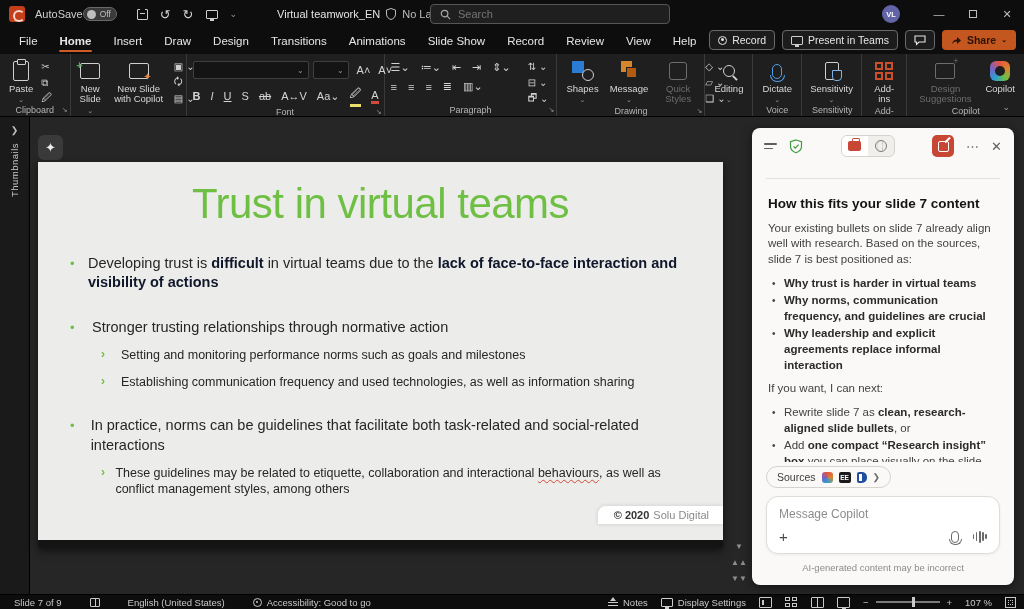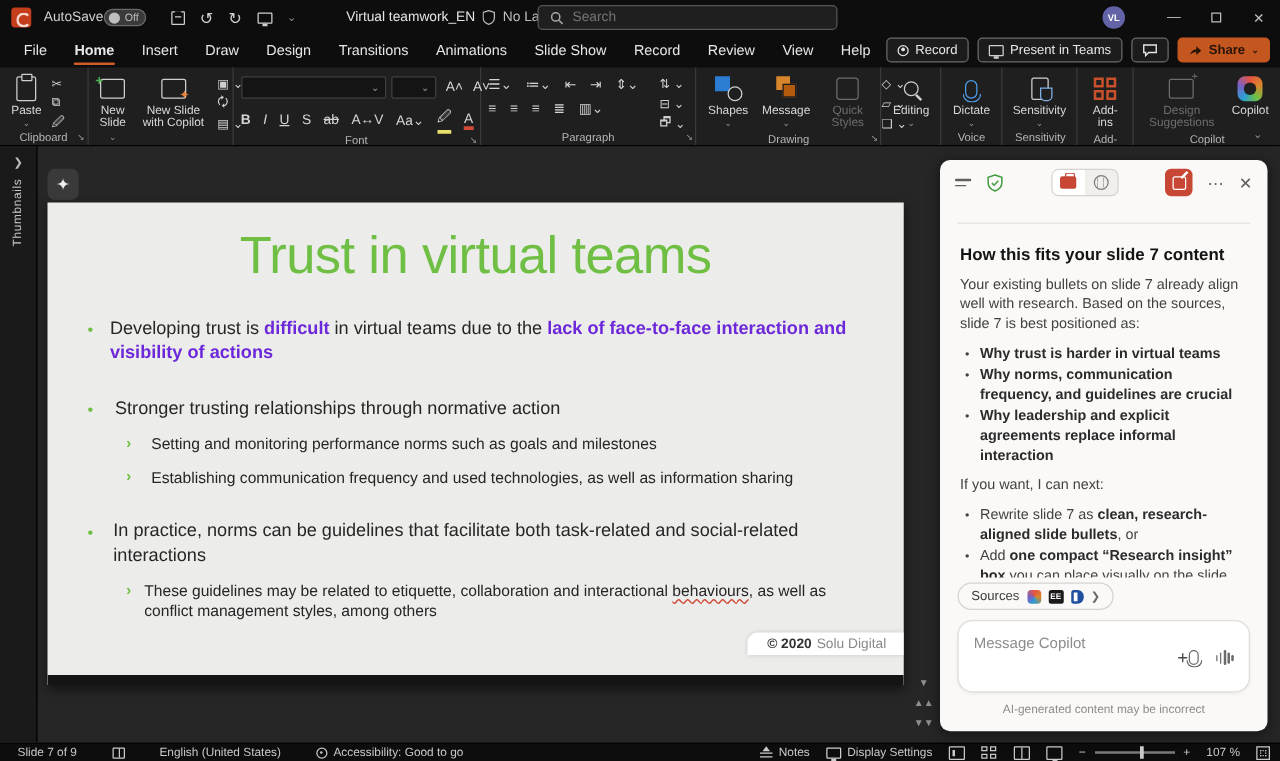--- a/index.html
+++ b/index.html
@@ -96,21 +96,21 @@
 
   
   .slide { position:absolute; left:38px; top:45px; width:685px; height:386px; background:#ececea; box-shadow:0 3px 8px rgba(0,0,0,.55); overflow:hidden; }
   .slide-title { margin-top:18px; text-align:center; font-size:42px; color:#6fbf44; letter-spacing:-.5px; }
   .slide-body { margin-top:26px; padding-right:45px; color:#262626; }
   .sb-item { display:flex; font-size:14.5px; line-height:1.32; }
   .sb-item.l1 { margin-left:32px; margin-top:14px; }
   .sb-item.l1 .mark { width:22px; color:#6fbf44; font-size:13px; padding-top:1px; }
   .sb-item.l2 { margin-left:63px; margin-top:10px; font-size:12.5px; }
   .sb-item.l2 .mark { width:20px; color:#6fbf44; font-weight:bold; font-size:12px; }
-  .sb-item b { color:#6d28d9; }
+  .sb-item b { color:#0f172a; }
   .sb-item .miss { text-decoration:underline wavy #d04a3a 1px; text-underline-offset:2px; }
   .gap-lg { margin-top:26px !important; }
   .slide-footer { position:absolute; right:0; bottom:24px; background:#fff; border-radius:8px 0 0 0; padding:3px 14px 3px 16px; font-size:11px; color:#8a8a8a; box-shadow:0 0 4px rgba(0,0,0,.15); }
   .slide-footer b { color:#333; margin-right:4px; }
   .slide-strip { position:absolute; left:0; right:0; bottom:0; height:8px; background:#141414; }
   .scrollnav { position:absolute; left:731px; top:425px; display:flex; flex-direction:column; gap:7px; color:#8f8f8f; font-size:8px; align-items:center; }
 
   
   .copilot { position:absolute; right:10px; top:11px; width:262px; height:457px; background:#faf9f7; border-radius:8px; display:flex; flex-direction:column; box-shadow:0 2px 10px rgba(0,0,0,.5); font-size:11.5px; color:#424242; }
   .cp-header { height:36px; display:flex; align-items:center; padding:0 12px; gap:12px; }
@@ -137,21 +137,21 @@
   .cp-li .dot { width:12px; color:#424242; font-size:10px; padding-top:1px; }
   .cp-li .txt { flex:1; }
   .cp-li b { color:#2b2b2b; }
   .cp-sources { margin:4px 14px 8px 14px; }
   .src-chip { display:inline-flex; align-items:center; gap:6px; border:1px solid #d6d3cf; border-radius:14px; padding:4px 10px; font-size:10.5px; color:#3b3b3b; background:#faf9f7; }
   .src-ic1 { width:11px; height:11px; border-radius:3px; background:conic-gradient(#e8553f,#d8862c,#2b9ed3,#7b61c4,#e8553f); }
   .src-ic2 { width:12px; height:11px; background:#1a1a1a; color:#fff; font-size:6.5px; font-weight:bold; display:flex; align-items:center; justify-content:center; border-radius:2px; }
   .src-ic3 { width:10px; height:11px; background:#1f4f9e; border-radius:2px 5px 5px 2px; position:relative; }
   .src-ic3::after { content:""; position:absolute; left:2px; top:2px; width:3px; height:7px; background:#fff; }
   .src-chev { color:#6a6a6a; font-size:9px; }
-  .cp-input { margin:0 14px; background:#fff; border:1px solid #e0ddd9; border-radius:12px; height:58px; padding:10px 12px 8px 12px; display:flex; flex-direction:row; justify-content:space-between; box-shadow:0 1px 3px rgba(0,0,0,.06); }
+  .cp-input { margin:0 14px; background:#fff; border:1px solid #e0ddd9; border-radius:12px; height:58px; padding:10px 12px 8px 12px; display:flex; flex-direction:column; justify-content:space-between; box-shadow:0 1px 3px rgba(0,0,0,.06); }
   .cp-input .ph { color:#8c8c8c; font-size:12px; }
   .cp-input .row { display:flex; align-items:center; }
   .cp-plus { color:#4a4a4a; font-size:15px; }
   .cp-inrow-right { margin-left:auto; display:flex; gap:14px; align-items:center; color:#6a6a6a; }
   .ic-mic2 { width:8px; height:12px; border:1.4px solid #6a6a6a; border-radius:4px; position:relative; display:inline-block; }
   .ic-mic2::after { content:""; position:absolute; left:-3px; bottom:-3px; width:11px; height:5px; border:1.4px solid #6a6a6a; border-top:none; border-radius:0 0 6px 6px; }
   .ic-wave { display:inline-flex; gap:1.6px; align-items:center; height:12px; }
   .ic-wave i { width:1.6px; background:#6a6a6a; border-radius:1px; }
   .ic-wave i:nth-child(1){height:5px} .ic-wave i:nth-child(2){height:9px} .ic-wave i:nth-child(3){height:12px} .ic-wave i:nth-child(4){height:9px} .ic-wave i:nth-child(5){height:5px}
   .cp-disclaimer { text-align:center; color:#8d8b88; font-size:9.5px; padding:8px 0 12px 0; }

